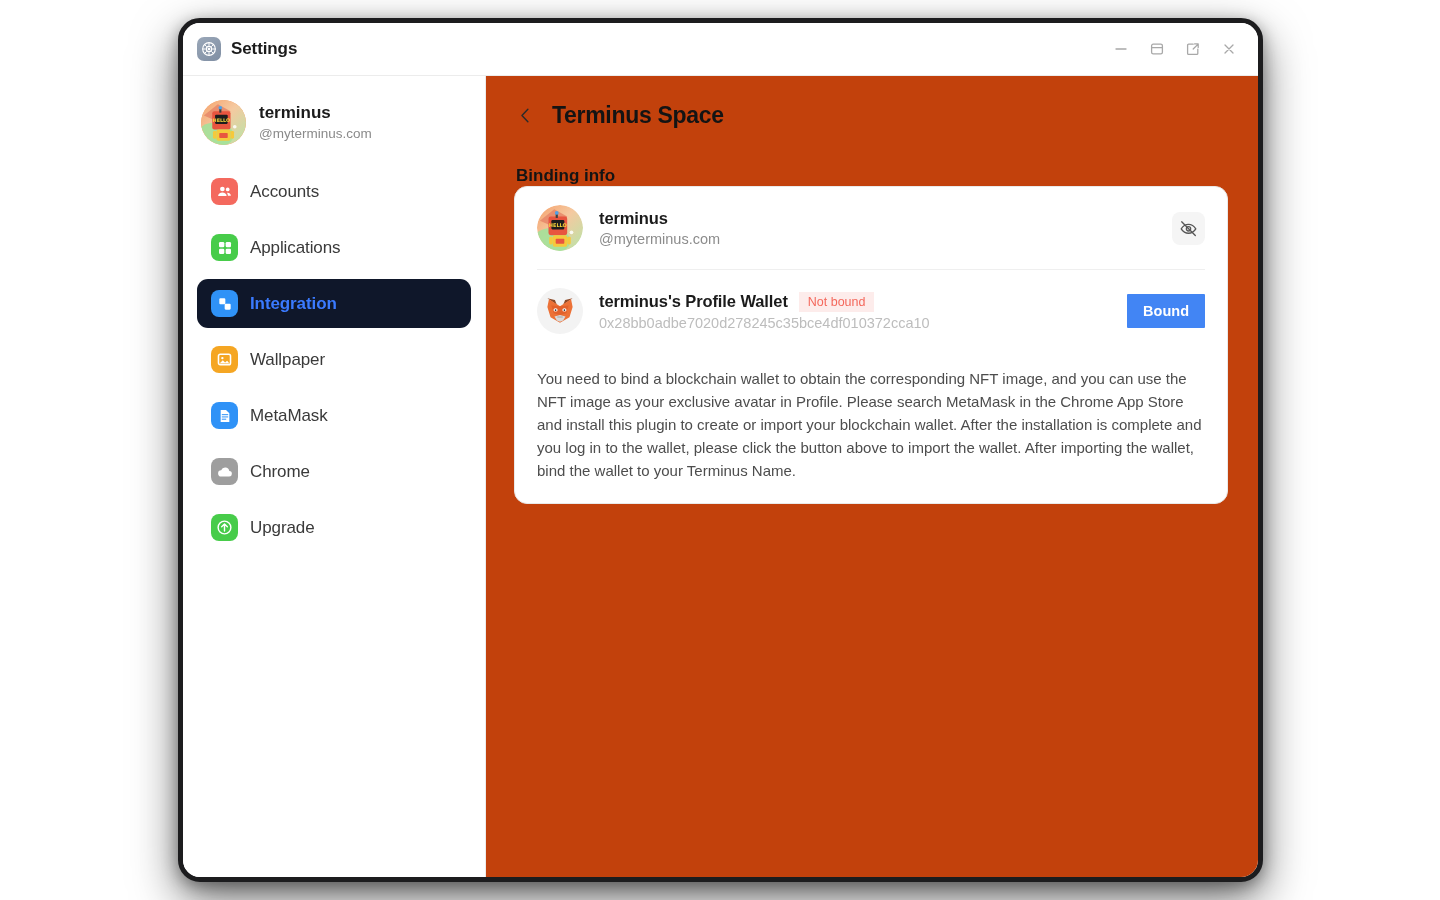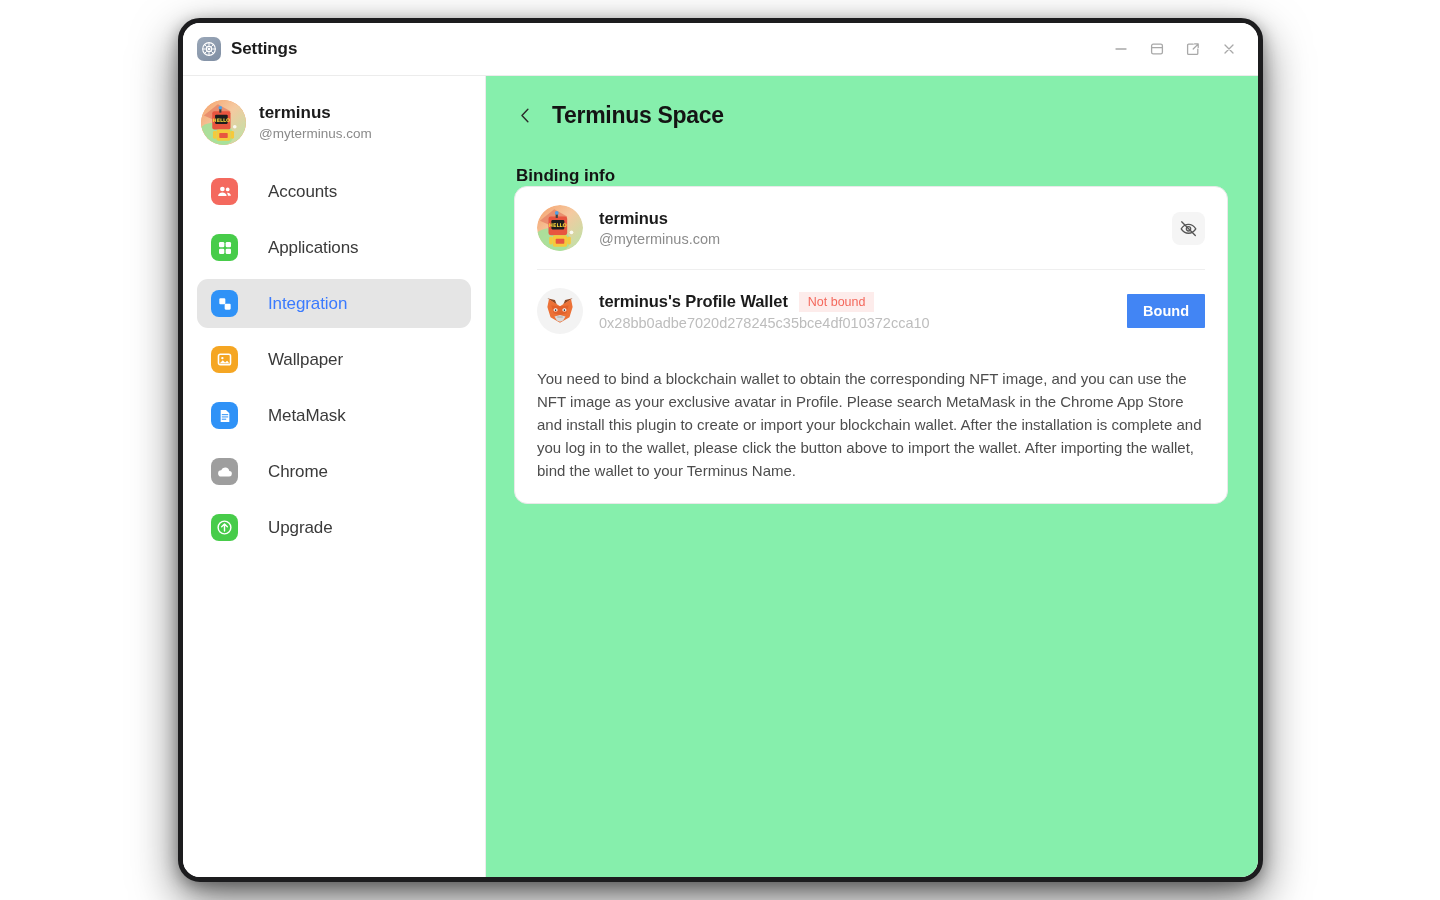--- a/index.html
+++ b/index.html
@@ -114,50 +114,50 @@
   }
   .profile-sub {
     font-size: 13.5px;
     color: #8a8a8a;
     line-height: 1.2;
   }
 
   .nav-item {
     display: flex;
     align-items: center;
-    gap: 30px;
+    gap: 12px;
     height: 49px;
     padding: 0 14px;
     border-radius: 11px;
     cursor: pointer;
     margin-bottom: 7px;
   }
   .nav-item .nav-label {
     font-size: 17px;
     color: #3a3a3a;
     letter-spacing: -0.1px;
   }
-  .nav-item.active { background: #e5e5e5; }
+  .nav-item.active { background: #0f172a; font-weight: bold; }
   .nav-item.active .nav-label { color: #3a7afe; }
 
   .nav-icon {
     width: 27px; height: 27px;
     border-radius: 8px;
     flex: 0 0 auto;
     display: flex;
     align-items: center;
     justify-content: center;
   }
 
   
   .content {
     flex: 1;
     min-width: 0;
     padding: 26px 30px 0 28px;
-    background: #86efac;
+    background: #c2410c;
   }
 
   .page-head {
     display: flex;
     align-items: center;
     gap: 16px;
     margin-bottom: 37px;
   }
   .back-btn {
     width: 22px; height: 22px;

